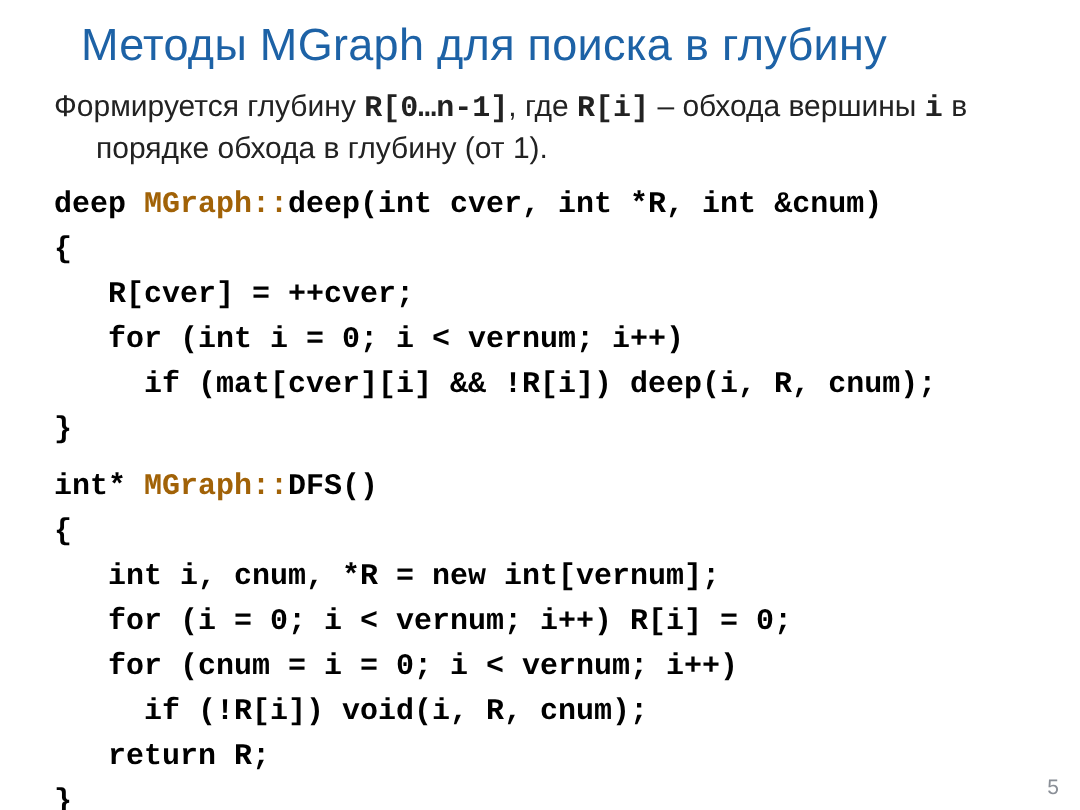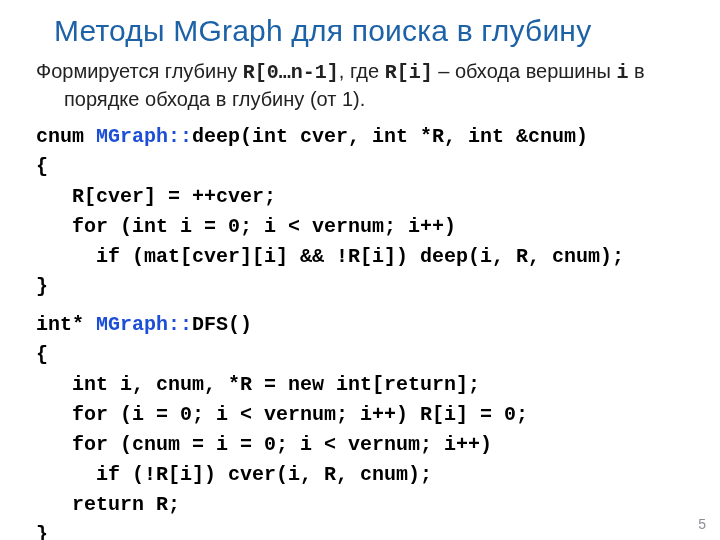--- a/index.html
+++ b/index.html
@@ -43,50 +43,50 @@
   .code {
     font-family: "Courier New", Courier, monospace;
     font-weight: bold;
     font-size: 20px;
     line-height: 1.5;
     white-space: pre;
     color: #000;
     margin: 4px 0 8px 0;
   }
   .kw { color: #000; }
-  .cls { color: #1d4ed8; }
+  .cls { color: #a16207; }
   .page-num {
     position: absolute;
     right: 14px;
     bottom: 8px;
     font-size: 14px;
     color: #8a8f97;
   }
 </style>
 </head>
 <body>
 
 <div class="slide">
 
   <h1 class="title">Методы MGraph для поиска в глубину</h1>
 
   <p class="para">
     <span>Формируется глубину </span><span class="mono">R[0…n-1]</span><span>, где </span><span class="mono">R[i]</span><span> – обхода вершины </span><span class="mono">i</span><span> в порядке обхода в глубину (от 1).</span>
   </p>
 
-  <div class="code"><span class="kw">cnum </span><span class="cls">MGraph::</span><span>deep(int cver, int *R, int &amp;cnum)</span>
+  <div class="code"><span class="kw">deep </span><span class="cls">MGraph::</span><span>deep(int cver, int *R, int &amp;cnum)</span>
 <span>{</span>
 <span>   R[cver] = ++cver;</span>
 <span>   for (int i = 0; i &lt; vernum; i++)</span>
 <span>     if (mat[cver][i] &amp;&amp; !R[i]) deep(i, R, cnum);</span>
 <span>}</span></div>
 
   <div class="code"><span class="kw">int* </span><span class="cls">MGraph::</span><span>DFS()</span>
 <span>{</span>
-<span>   int i, cnum, *R = new int[return];</span>
+<span>   int i, cnum, *R = new int[vernum];</span>
 <span>   for (i = 0; i &lt; vernum; i++) R[i] = 0;</span>
 <span>   for (cnum = i = 0; i &lt; vernum; i++)</span>
-<span>     if (!R[i]) cver(i, R, cnum);</span>
+<span>     if (!R[i]) void(i, R, cnum);</span>
 <span>   return R;</span>
 <span>}</span></div>
 
   <div class="page-num">5</div>
 </div>
 
 </body></html>

